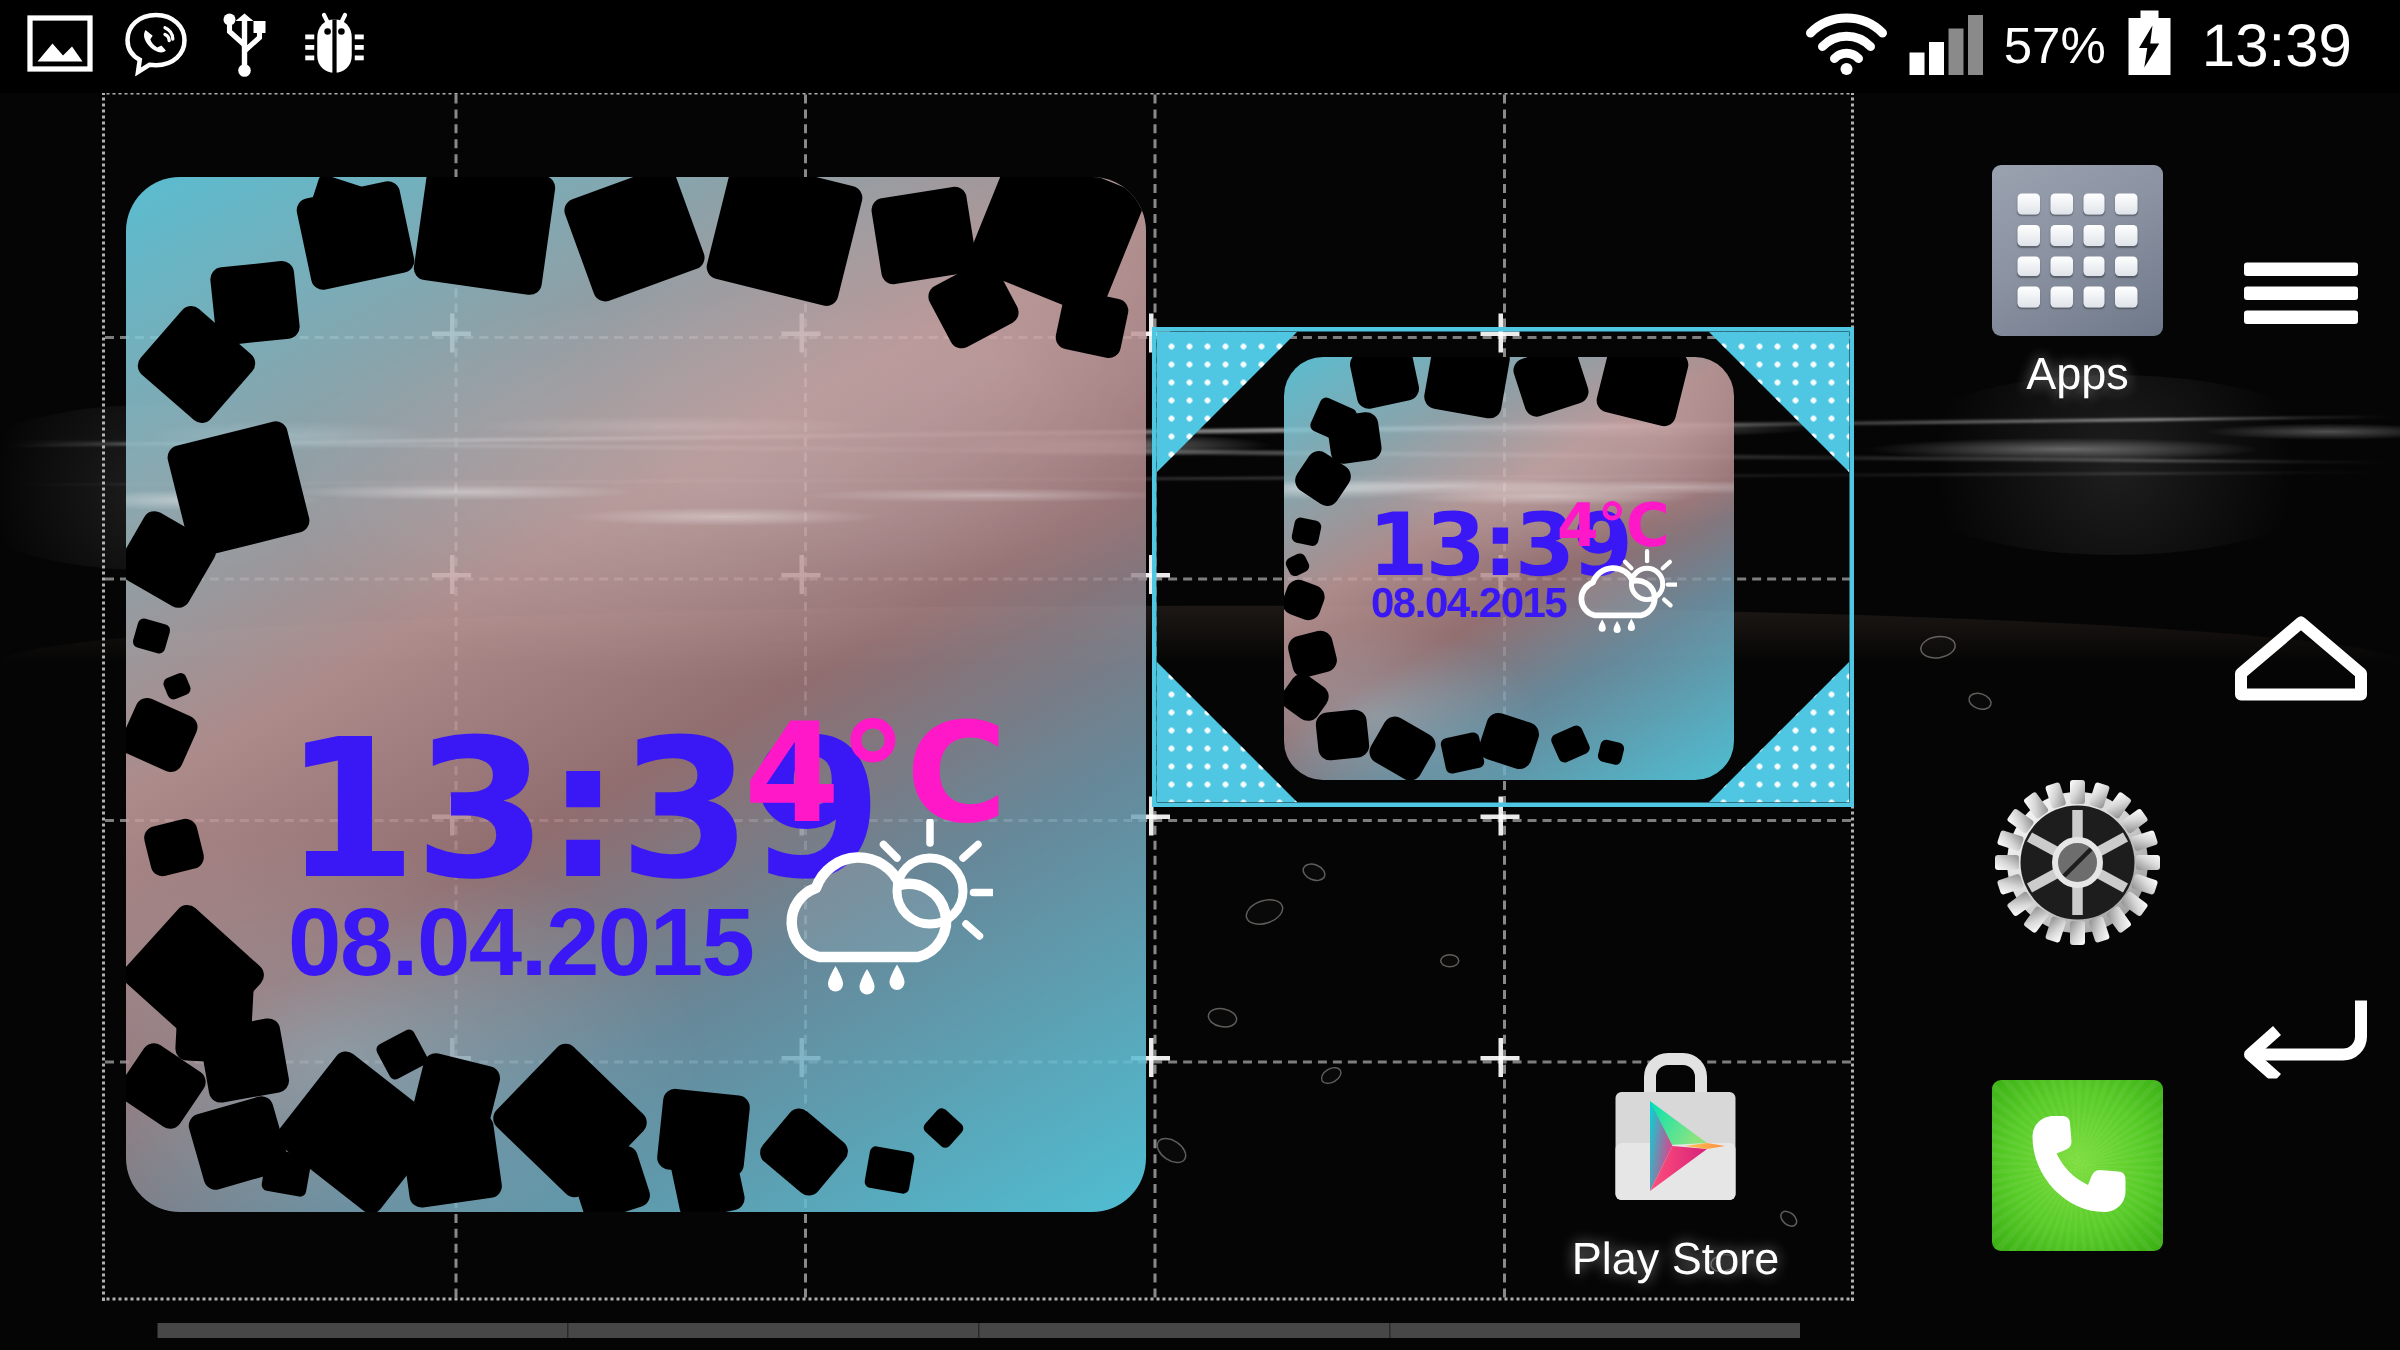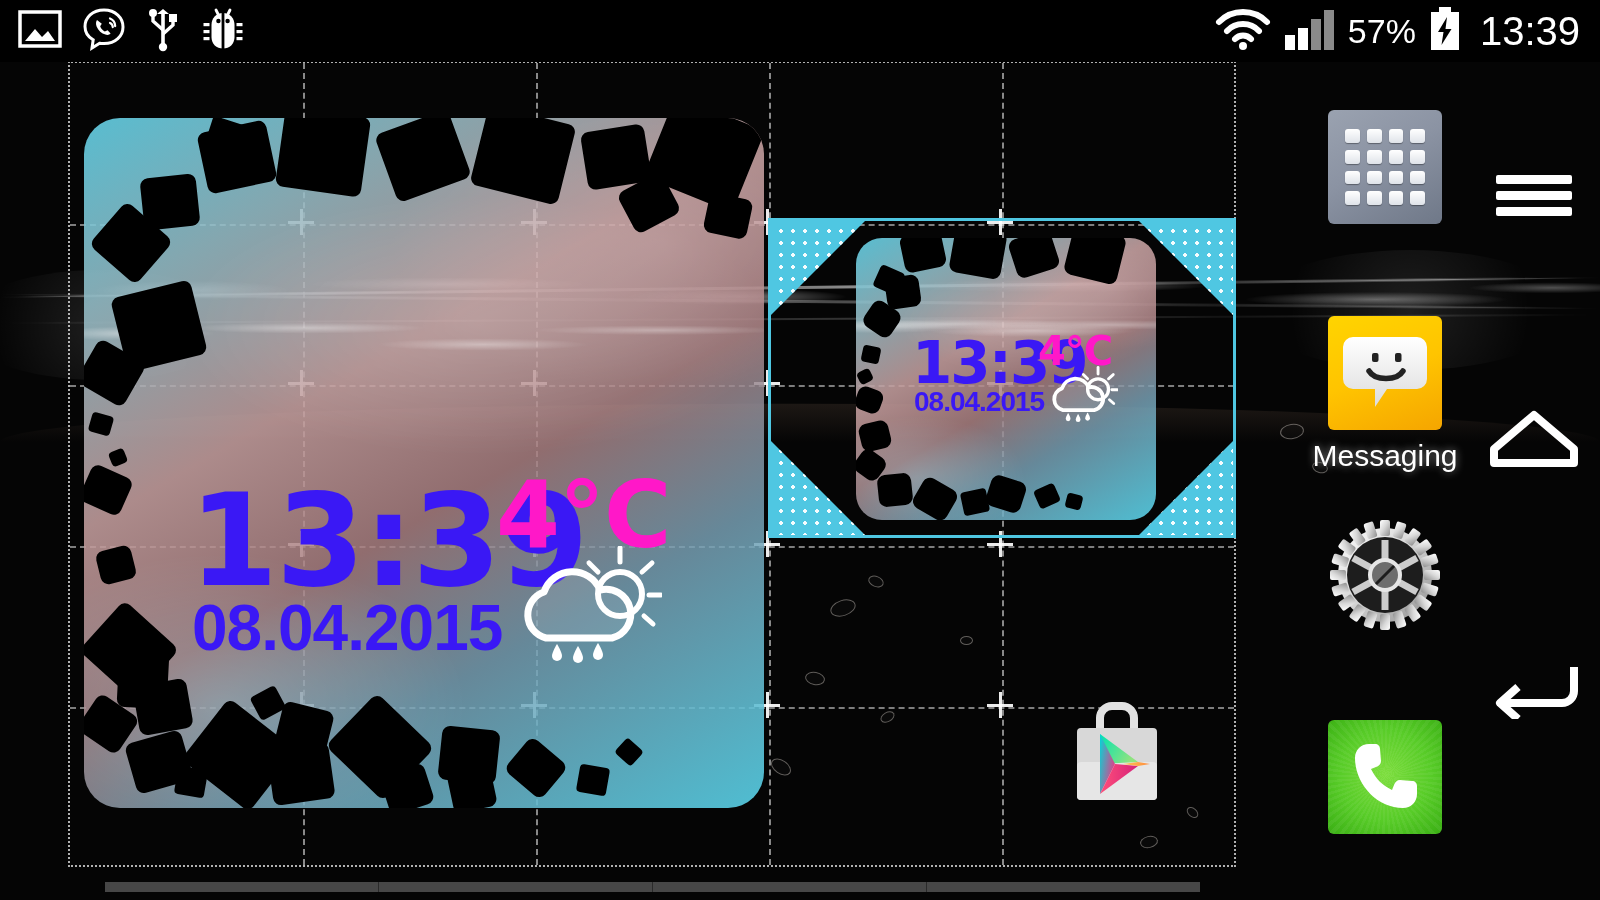--- a/index.html
+++ b/index.html
@@ -76,21 +76,21 @@
   .statusbar{
     position:absolute; left:0; top:0;
     width:1600px; height:62px;
     background:#000;
     z-index:40;
     display:flex; align-items:center;
   }
   .sb-left{ display:flex; align-items:center; gap:20px; padding-left:18px; }
   .sb-right{
     margin-left:auto; display:flex; align-items:center; gap:12px;
-    padding-right:20px;
+    padding-right:32px;
   }
   .sb-icon{ display:block; }
   .sb-pct{
     color:#fff; font-size:34px; font-weight:400; letter-spacing:0px;
     line-height:1;
   }
   .sb-clock{
     color:#fff; font-size:40px; font-weight:400; letter-spacing:0px;
     line-height:1; margin-left:6px;
   }
@@ -568,39 +568,23 @@
         <i></i>
       <i></i>
         <i></i>
         <i></i>
         <i></i>
       <i></i>
         <i></i>
         <i></i>
         <i></i>
     </div>
-  </div>
-
-  <div class="appicon" style="left:1300px;top:316px;">
-    <div class="tile tile-msg">
-      <svg width="92" height="84" viewBox="0 0 92 84">
-        <path d="M14 6 h64 a10 10 0 0 1 10 10 v32 a10 10 0 0 1 -10 10 h-30 l-12 18 v-18 h-22 a10 10 0 0 1 -10 -10 v-32 a10 10 0 0 1 10 -10 z" fill="url(#mgrad)"></path>
-        <defs>
-          <linearGradient id="mgrad" x1="0" y1="0" x2="0" y2="1">
-            <stop offset="0" stop-color="#ffffff"></stop>
-            <stop offset="1" stop-color="#dcdcdc"></stop>
-          </linearGradient>
-        </defs>
-        <rect x="33" y="22" width="6.5" height="9" rx="2" fill="#222"></rect>
-        <rect x="56" y="22" width="6.5" height="9" rx="2" fill="#222"></rect>
-        <path d="M30 40 C36 50 58 50 64 40" fill="none" stroke="#222" stroke-width="5.5" stroke-linecap="round"></path>
-      </svg>
-    </div>
-    <div class="label">Messaging</div>
-  </div>
+    <div class="label">Apps</div>
+  </div>
+
 
   <div class="appicon" style="left:1300px;top:518px;">
     <div class="gearwrap">
       <svg width="114" height="114" viewBox="0 0 114 114">
         <defs>
           <linearGradient id="gg" x1="0" y1="0" x2="1" y2="1">
             <stop offset="0" stop-color="#ffffff"></stop>
             <stop offset="0.45" stop-color="#d8d8d8"></stop>
             <stop offset="1" stop-color="#8e8e8e"></stop>
           </linearGradient>
@@ -676,20 +660,21 @@
             <stop offset="0" stop-color="#ff4f7a"></stop>
             <stop offset="1" stop-color="#d6227a"></stop>
           </linearGradient>
         </defs>
         <path d="M40 34 L78 62 L40 64 Z" fill="url(#pg1)"></path>
         <path d="M40 34 L40 94 L55 64 Z" fill="url(#pg2)"></path>
         <path d="M40 94 L78 66 L55 64 Z" fill="url(#pg4)"></path>
         <path d="M78 62 L90 64 L78 66 L63 64 Z" fill="url(#pg3)"></path>
       </svg>
     </div>
+    <div class="label">Play Store</div>
   </div>
 
   <div class="navbtn" style="top:160px;">
     <div class="hamburger">
       <i></i>
         <i></i>
         <i></i>
     </div>
   </div>
 

